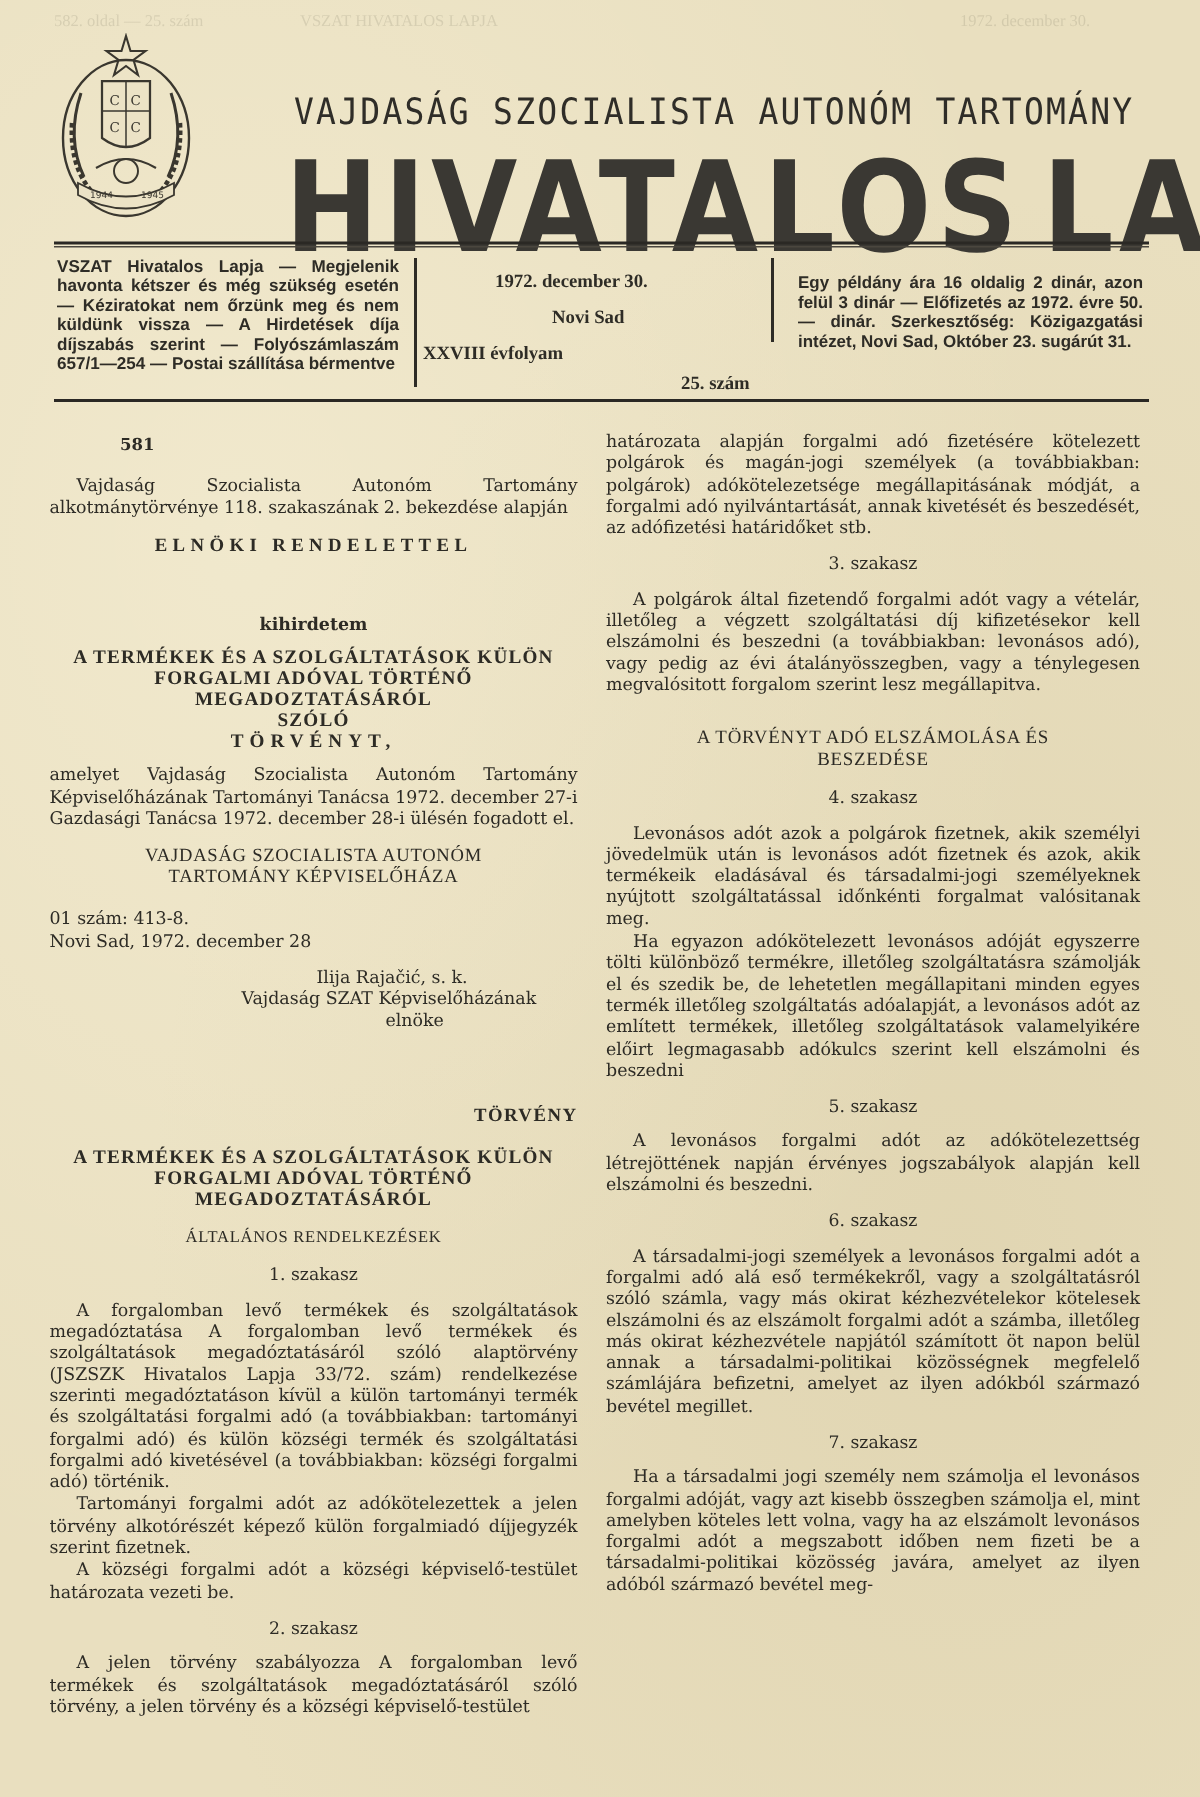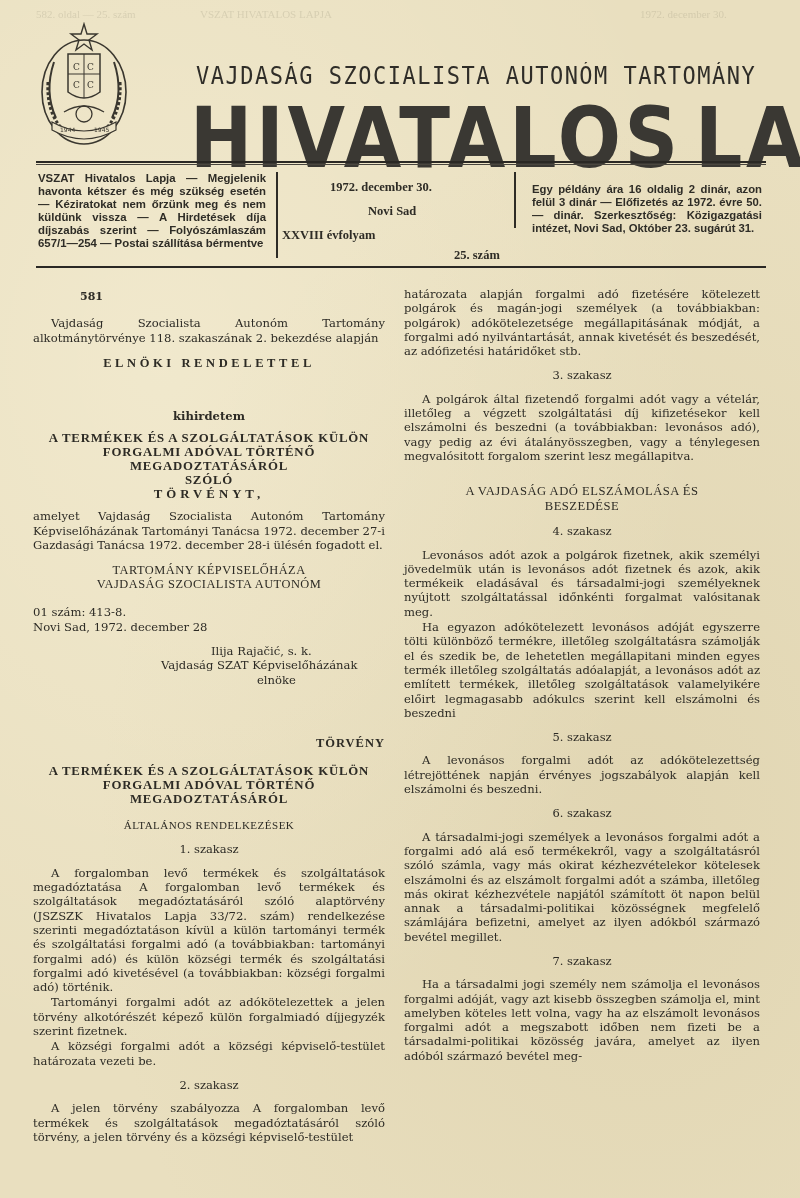--- a/index.html
+++ b/index.html
@@ -135,22 +135,22 @@
       <div>A TERMÉKEK ÉS A SZOLGÁLTATÁSOK KÜLÖN</div>
       <div>FORGALMI ADÓVAL TÖRTÉNŐ</div>
       <div>MEGADOZTATÁSÁRÓL</div>
       <div>SZÓLÓ</div>
       <div style="letter-spacing:4px;">TÖRVÉNYT,</div>
     </div>
     <div class="gap8"></div>
     <div class="p noindent">amelyet Vajdaság Szocialista Autonóm Tartomány Képviselőházának Tartományi Tanácsa 1972. december 27-i Gazdasági Tanácsa 1972. december 28-i ülésén fogadott el.</div>
     <div class="gap10"></div>
     <div class="subhead" style="font-size:12.4px; line-height:14px;">
+      <div>VAJDASÁG SZOCIALISTA AUTONÓM</div>
       <div>TARTOMÁNY KÉPVISELŐHÁZA</div>
-      <div>VAJDASÁG SZOCIALISTA AUTONÓM</div>
     </div>
     <div class="gap14"></div>
     <div>01 szám: 413-8.</div>
     <div>Novi Sad, 1972. december 28</div>
     <div class="gap10"></div>
     <div class="sig1">Ilija Rajačić, s. k.</div>
     <div class="sig2">Vajdaság SZAT Képviselőházának</div>
     <div class="sig3">elnöke</div>
     <div class="gap20"></div>
     <div class="center bold" style="font-family:'Liberation Serif',serif; font-size:12.5px; letter-spacing:1px;text-align:right;">TÖRVÉNY</div>
@@ -169,21 +169,21 @@
     <div class="szakasz">2. szakasz</div>
     <div class="p">A jelen törvény szabályozza A forgalomban levő termékek és szolgáltatások megadóztatásáról szóló törvény, a jelen törvény és a községi képviselő-testület</div>
   </div>
 
   <div class="col col-right">
     <div class="p noindent">határozata alapján forgalmi adó fizetésére kötelezett polgárok és magán-jogi személyek (a továbbiakban: polgárok) adókötelezetsége megállapitásának módját, a forgalmi adó nyilvántartását, annak kivetését és beszedését, az adófizetési határidőket stb.</div>
     <div class="szakasz">3. szakasz</div>
     <div class="p">A polgárok által fizetendő forgalmi adót vagy a vételár, illetőleg a végzett szolgáltatási díj kifizetésekor kell elszámolni és beszedni (a továbbiakban: levonásos adó), vagy pedig az évi átalányösszegben, vagy a ténylegesen megvalósitott forgalom szerint lesz megállapitva.</div>
     <div class="gap20"></div>
     <div class="subhead" style="font-size:12.6px; line-height:15px;">
-      <div>A VAJDASÁG ADÓ ELSZÁMOLÁSA ÉS</div>
+      <div>A TÖRVÉNYT ADÓ ELSZÁMOLÁSA ÉS</div>
       <div>BESZEDÉSE</div>
     </div>
     <div class="szakasz">4. szakasz</div>
     <div class="p">Levonásos adót azok a polgárok fizetnek, akik személyi jövedelmük után is levonásos adót fizetnek és azok, akik termékeik eladásával és társadalmi-jogi személyeknek nyújtott szolgáltatással időnkénti forgalmat valósitanak meg.</div>
     <div class="p">Ha egyazon adókötelezett levonásos adóját egyszerre tölti különböző termékre, illetőleg szolgáltatásra számolják el és szedik be, de lehetetlen megállapitani minden egyes termék illetőleg szolgáltatás adóalapját, a levonásos adót az említett termékek, illetőleg szolgáltatások valamelyikére előirt legmagasabb adókulcs szerint kell elszámolni és beszedni</div>
     <div class="szakasz">5. szakasz</div>
     <div class="p">A levonásos forgalmi adót az adókötelezettség létrejöttének napján érvényes jogszabályok alapján kell elszámolni és beszedni.</div>
     <div class="szakasz">6. szakasz</div>
     <div class="p">A társadalmi-jogi személyek a levonásos forgalmi adót a forgalmi adó alá eső termékekről, vagy a szolgáltatásról szóló számla, vagy más okirat kézhezvételekor kötelesek elszámolni és az elszámolt forgalmi adót a számba, illetőleg más okirat kézhezvétele napjától számított öt napon belül annak a társadalmi-politikai közösségnek megfelelő számlájára befizetni, amelyet az ilyen adókból származó bevétel megillet.</div>
     <div class="szakasz">7. szakasz</div>

